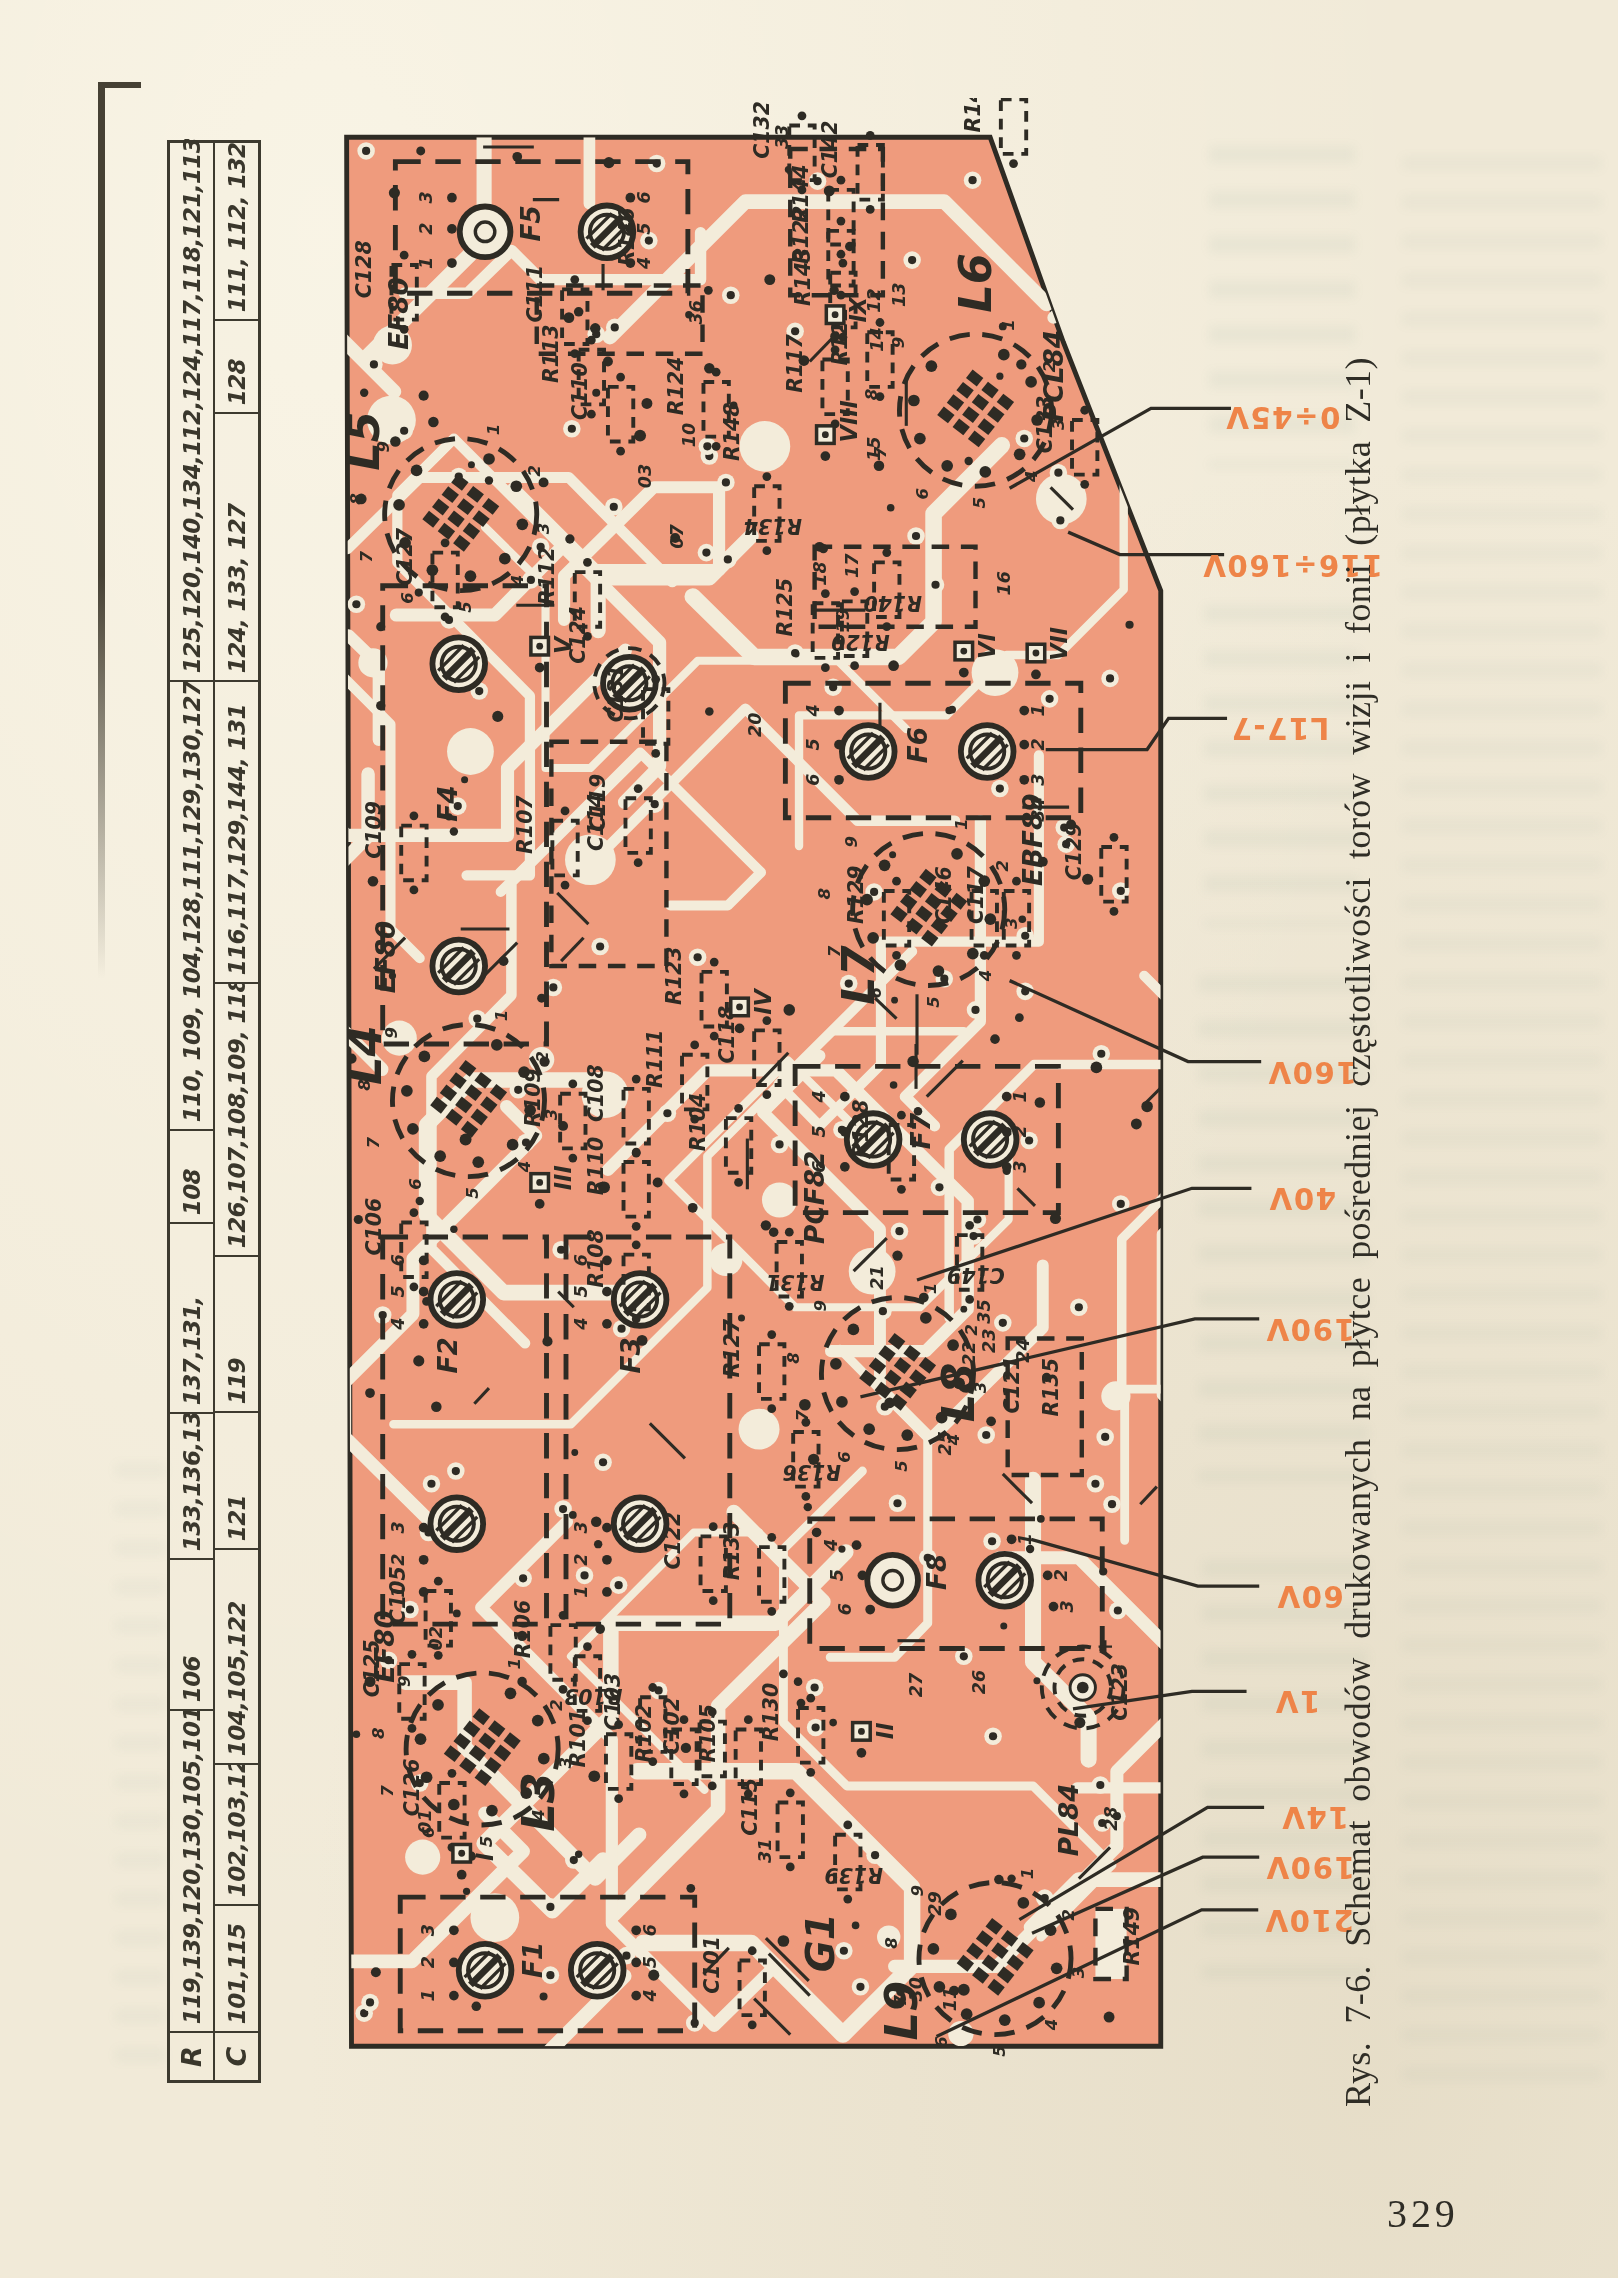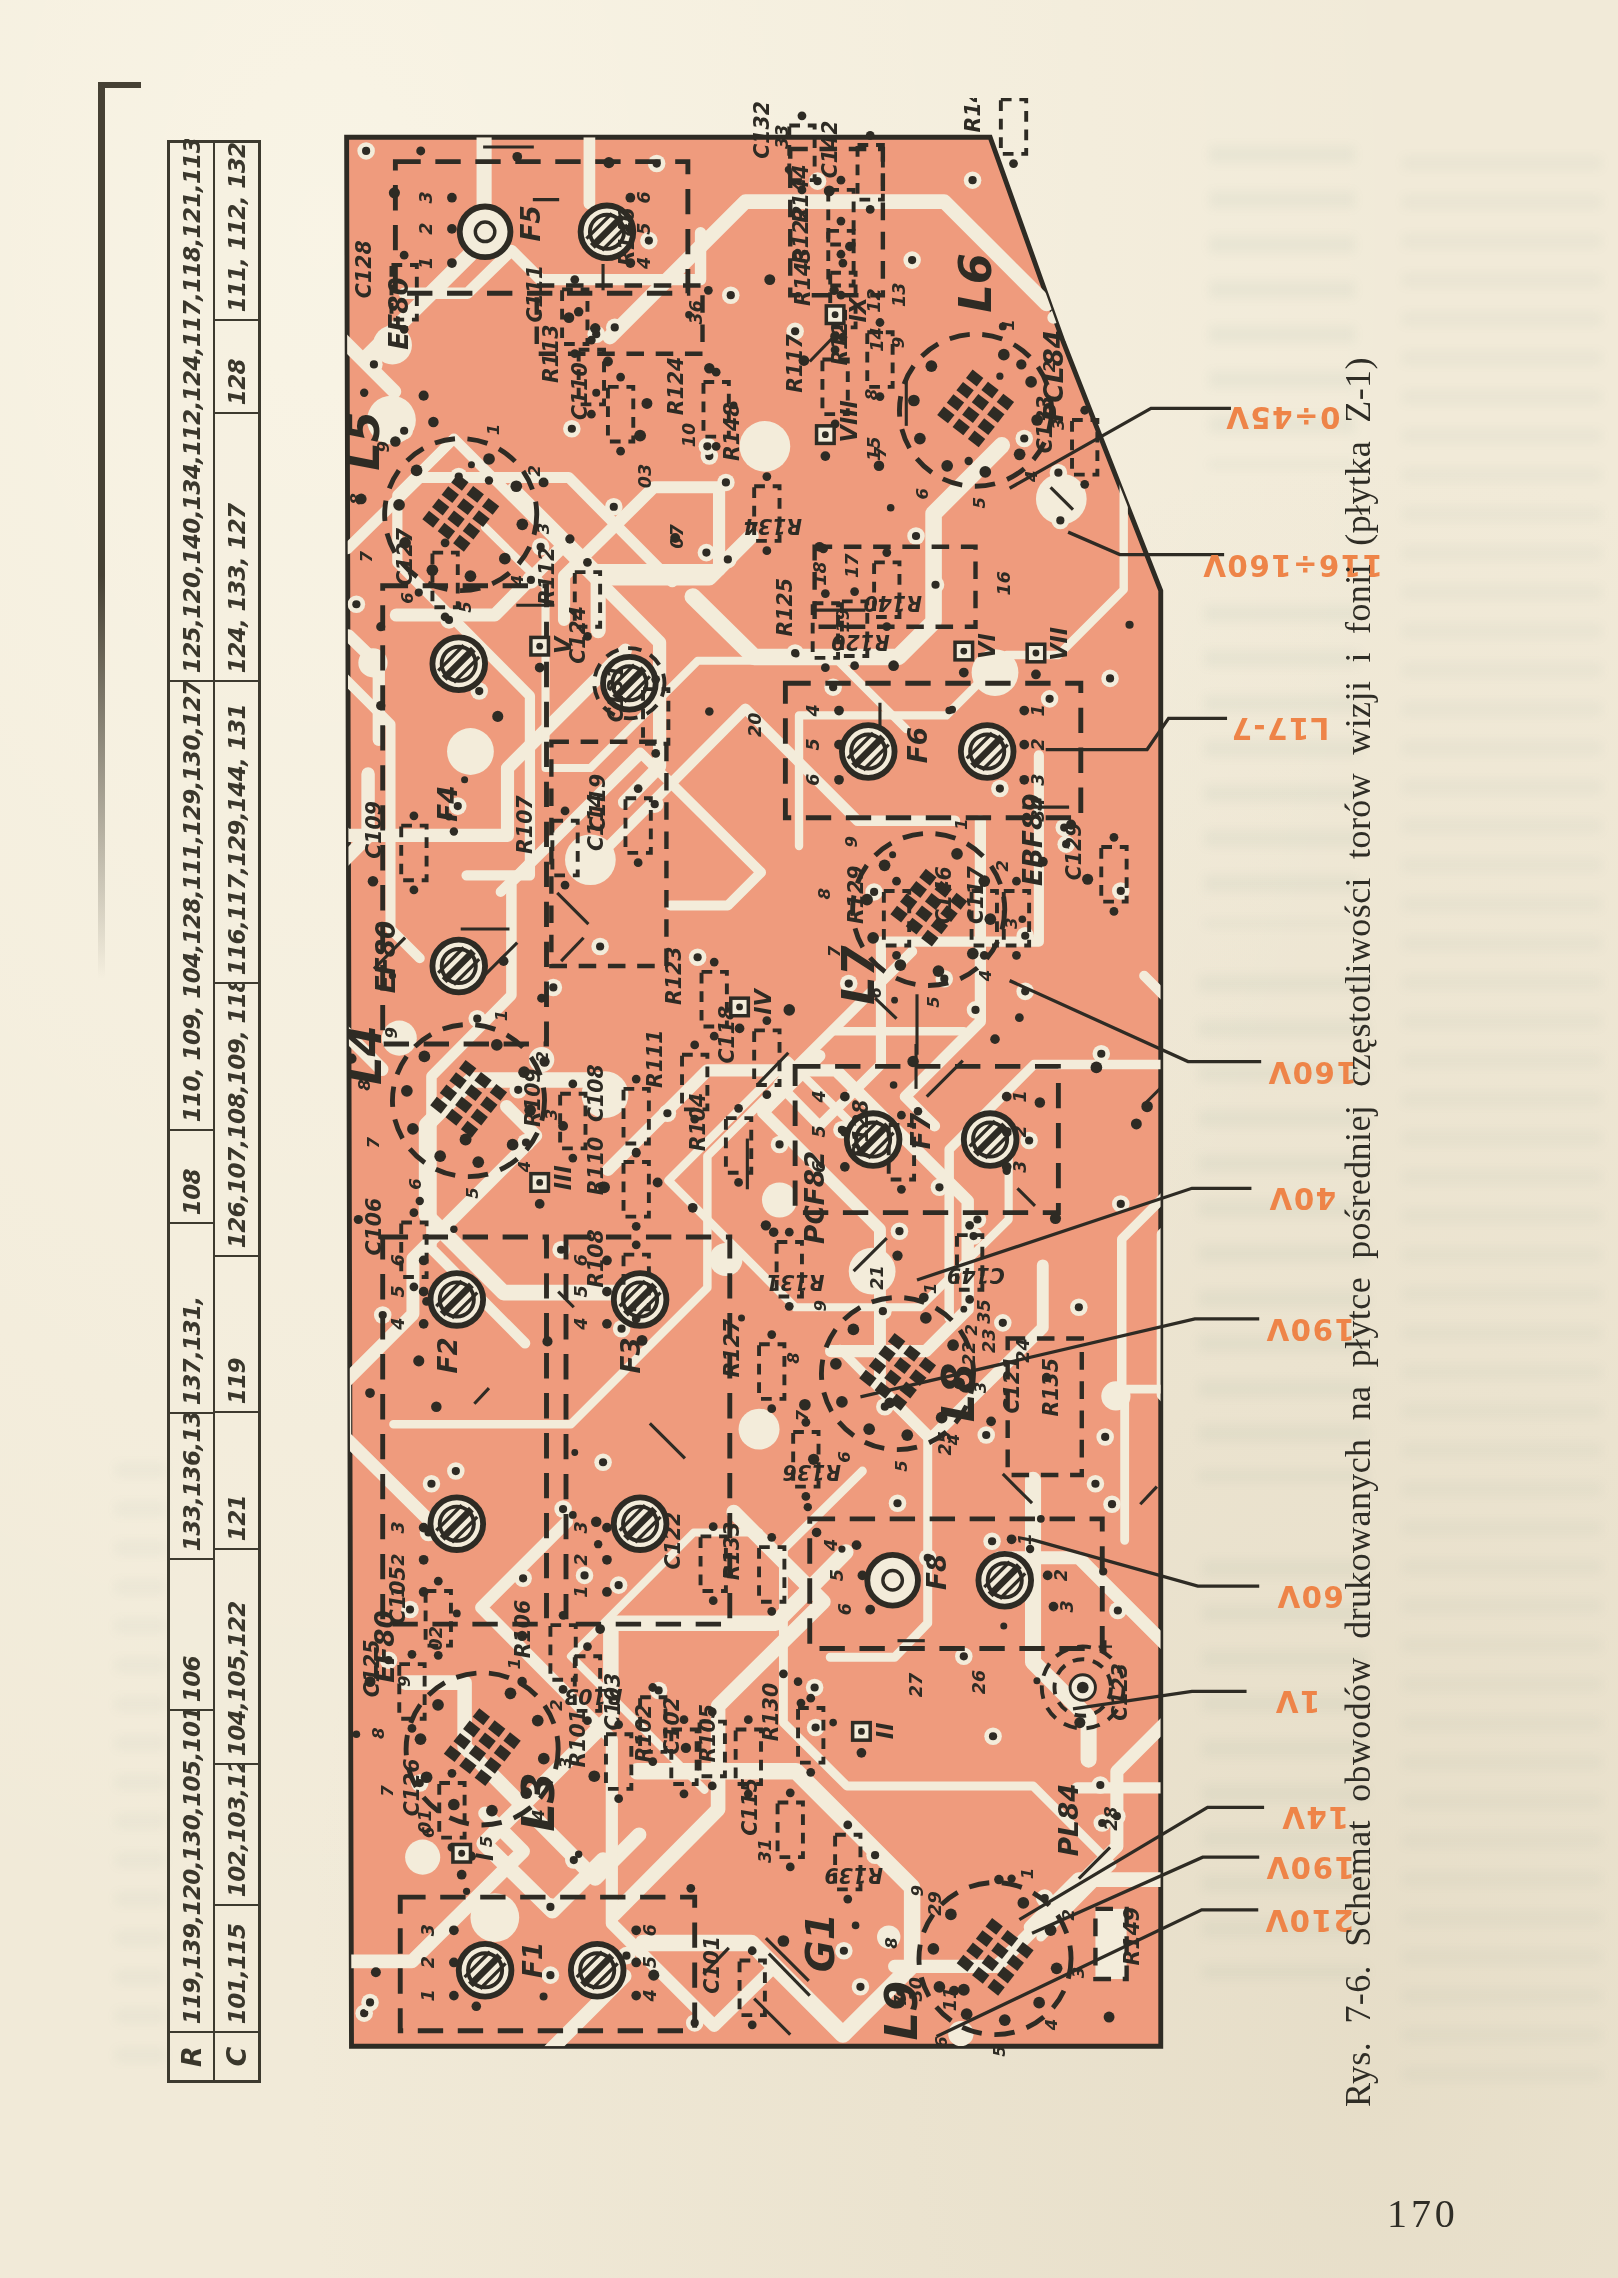--- a/index.html
+++ b/index.html
@@ -1397,15 +1397,15 @@
         <text x="1043" y="1526" fill="#ee8448" font-size="30" font-style="normal" font-weight="700" transform="rotate(180 1043 1526)" text-anchor="middle" letter-spacing="1.5">60V</text>
         <text x="1030" y="1634" fill="#ee8448" font-size="30" font-style="normal" font-weight="700" transform="rotate(180 1030 1634)" text-anchor="middle" letter-spacing="1.5">1V</text>
         <text x="1048" y="1753" fill="#ee8448" font-size="30" font-style="normal" font-weight="700" transform="rotate(180 1048 1753)" text-anchor="middle" letter-spacing="1.5">14V</text>
         <text x="1043" y="1804" fill="#ee8448" font-size="30" font-style="normal" font-weight="700" transform="rotate(180 1043 1804)" text-anchor="middle" letter-spacing="1.5">190V</text>
         <text x="1042" y="1858" fill="#ee8448" font-size="30" font-style="normal" font-weight="700" transform="rotate(180 1042 1858)" text-anchor="middle" letter-spacing="1.5">210V</text>
       </g>
   </svg>
 
   <div class="fig-caption">Rys. 7-6. Schemat obwodów drukowanych na płytce pośredniej częstotliwości torów wizji i fonii (płytka Z-1)</div>
 
-  <div class="page-number">170</div>
+  <div class="page-number">329</div>
 </div>
 
 
 </body></html>

